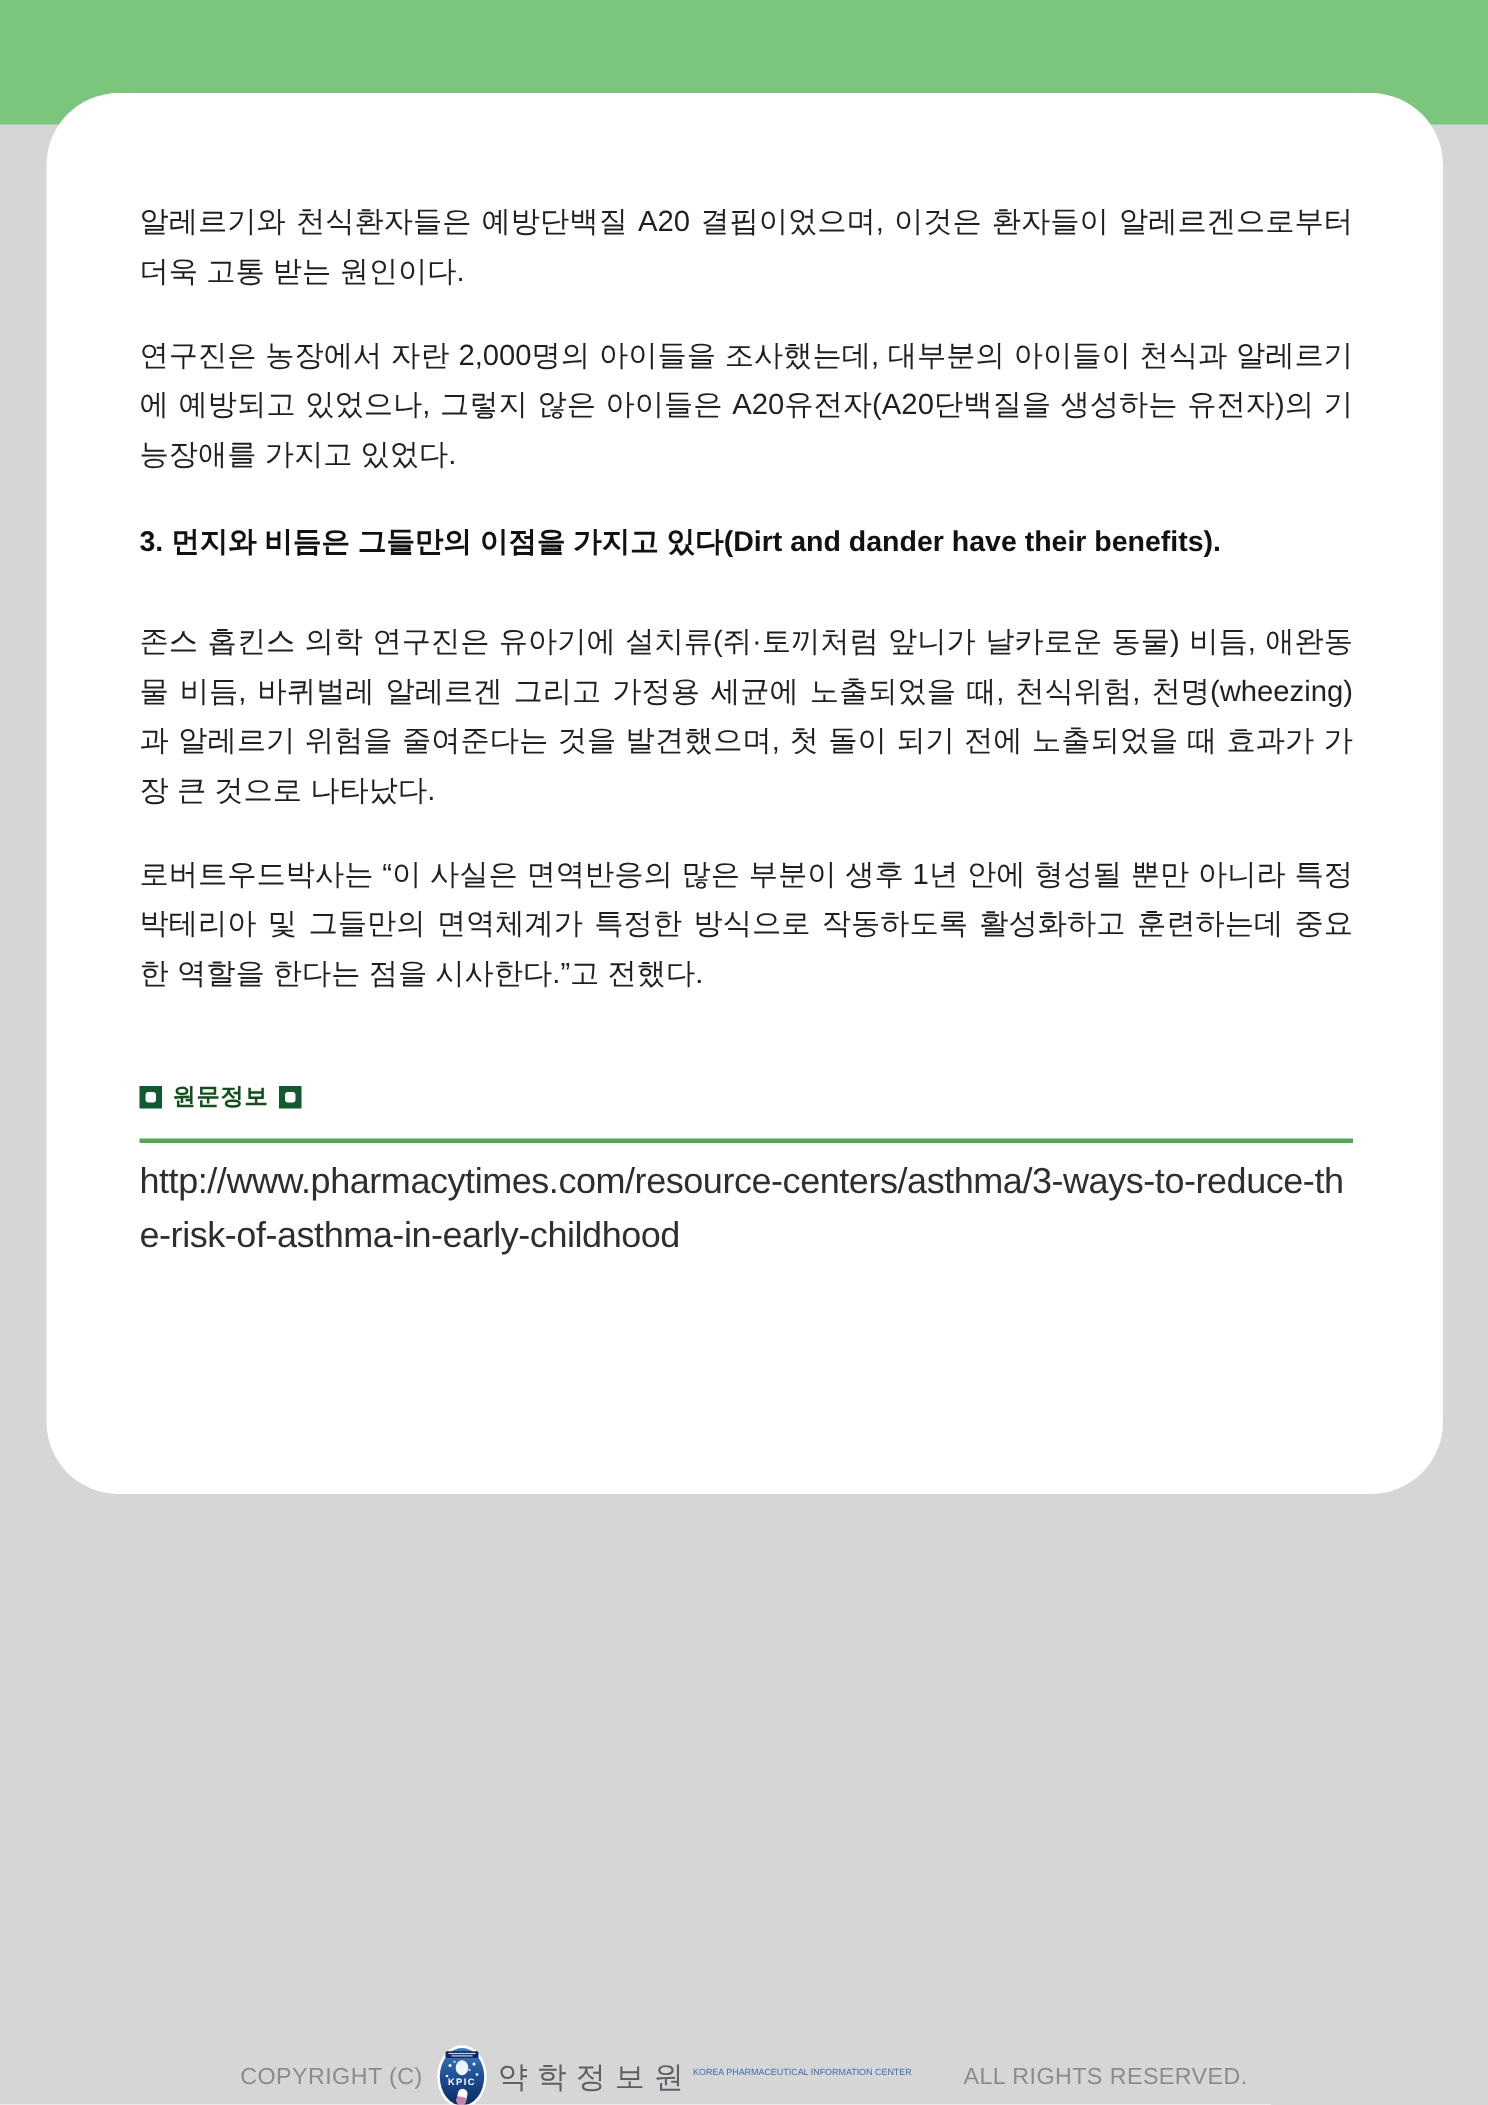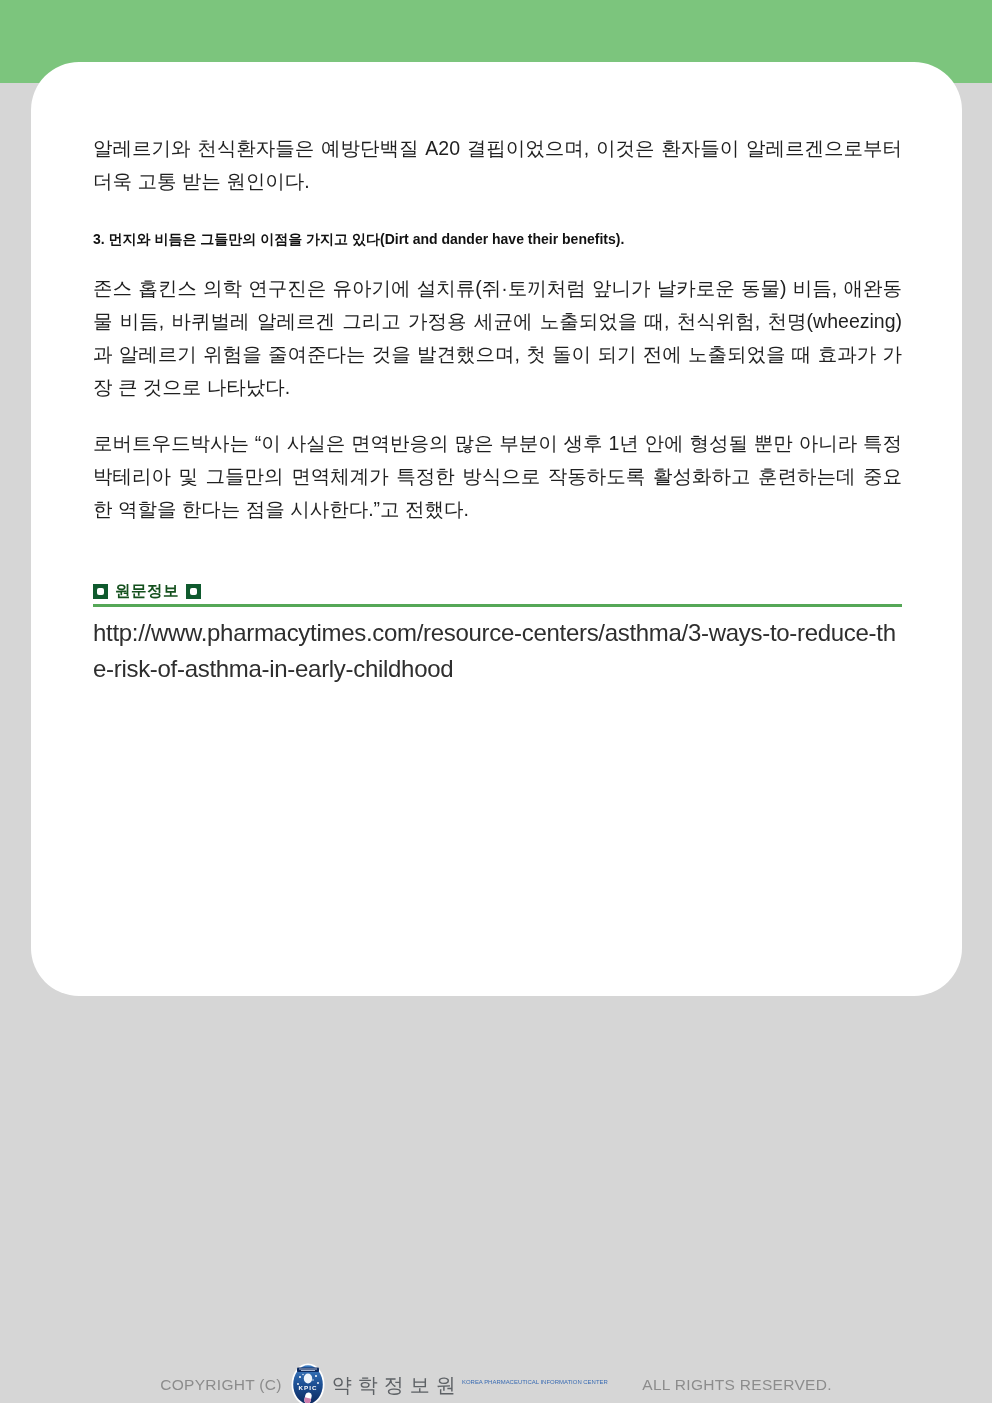--- a/index.html
+++ b/index.html
@@ -36,36 +36,36 @@
   .body-paragraph {
     margin: 0 0 23px 0;
     font-size: 19.5px;
     line-height: 33px;
     color: #1f1f1f;
     text-align: justify;
     text-justify: inter-character;
     word-break: break-all;
   }
   .section-heading {
-    margin: 25px 0 16px 0;
-    font-size: 14px;
+    margin: 25px 0 34px 0;
+    font-size: 19px;
     line-height: 33px;
     color: #111111;
     font-weight: bold;
     text-align: justify;
     word-break: break-all;
   }
   .source-section {
     margin-top: 55px;
   }
   .source-header {
     display: flex;
     align-items: center;
     gap: 7px;
-    padding-bottom: 2px;
+    padding-bottom: 17px;
     border-bottom: 3px solid #55a757;
   }
   .source-marker {
     width: 15px;
     height: 15px;
     background: #0f5a2e;
     display: inline-flex;
     align-items: center;
     justify-content: center;
     flex: 0 0 auto;
@@ -139,20 +139,21 @@
 </head>
 <body>
 
 <div class="header-band"></div>
 
 <div class="page-card">
   <div class="card-content">
 
     <p class="body-paragraph">알레르기와 천식환자들은 예방단백질 A20 결핍이었으며, 이것은 환자들이 알레르겐으로부터 더욱 고통 받는 원인이다.</p>
 
+    <p class="body-paragraph">연구진은 농장에서 자란 2,000명의 아이들을 조사했는데, 대부분의 아이들이 천식과 알레르기에 예방되고 있었으나, 그렇지 않은 아이들은 A20유전자(A20단백질을 생성하는 유전자)의 기능장애를 가지고 있었다.</p>
 
     <p class="section-heading">3. 먼지와 비듬은 그들만의 이점을 가지고 있다(Dirt and dander have their benefits).</p>
 
     <p class="body-paragraph">존스 홉킨스 의학 연구진은 유아기에 설치류(쥐·토끼처럼 앞니가 날카로운 동물) 비듬, 애완동물 비듬, 바퀴벌레 알레르겐 그리고 가정용 세균에 노출되었을 때, 천식위험, 천명(wheezing)과 알레르기 위험을 줄여준다는 것을 발견했으며, 첫 돌이 되기 전에 노출되었을 때 효과가 가장 큰 것으로 나타났다.</p>
 
     <p class="body-paragraph">로버트우드박사는 “이 사실은 면역반응의 많은 부분이 생후 1년 안에 형성될 뿐만 아니라 특정 박테리아 및 그들만의 면역체계가 특정한 방식으로 작동하도록 활성화하고 훈련하는데 중요한 역할을 한다는 점을 시사한다.”고 전했다.</p>
 
     <div class="source-section">
       <div class="source-header">
         <span class="source-marker">

